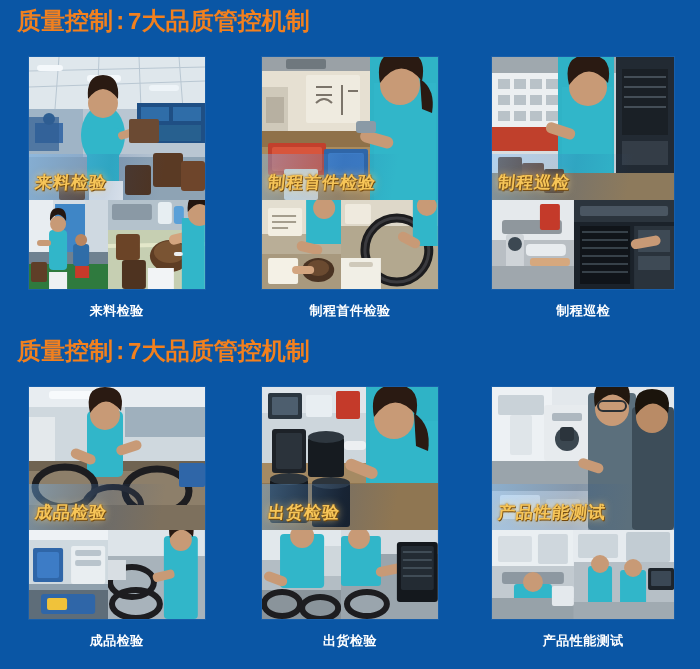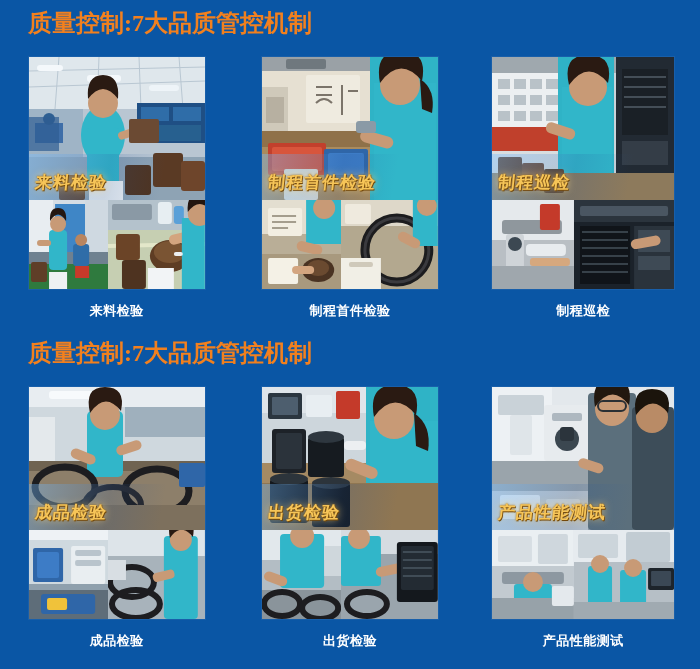--- a/index.html
+++ b/index.html
@@ -12,22 +12,22 @@
   }
   .page{width:700px;height:669px;position:relative;background:#0a56a5;}
 
   
   .section-title{
     color:#f2801e;
     font-size:24px;
     font-weight:bold;
     letter-spacing:0px;
     line-height:1;
-    padding-left:28px;
-    font-family:Liberation Serif, serif;
+    padding-left:17px;
+    font-family:Liberation Mono, monospace;
   }
   #title-1{position:absolute;left:0;top:11px;}
   #title-2{position:absolute;left:0;top:341px;}
 
   
   .row{position:absolute;left:0;width:700px;display:flex;}
   #row-1{top:57px;}
   #row-2{top:387px;}
 
   .cell{width:233.33px;display:flex;flex-direction:column;align-items:center;}

